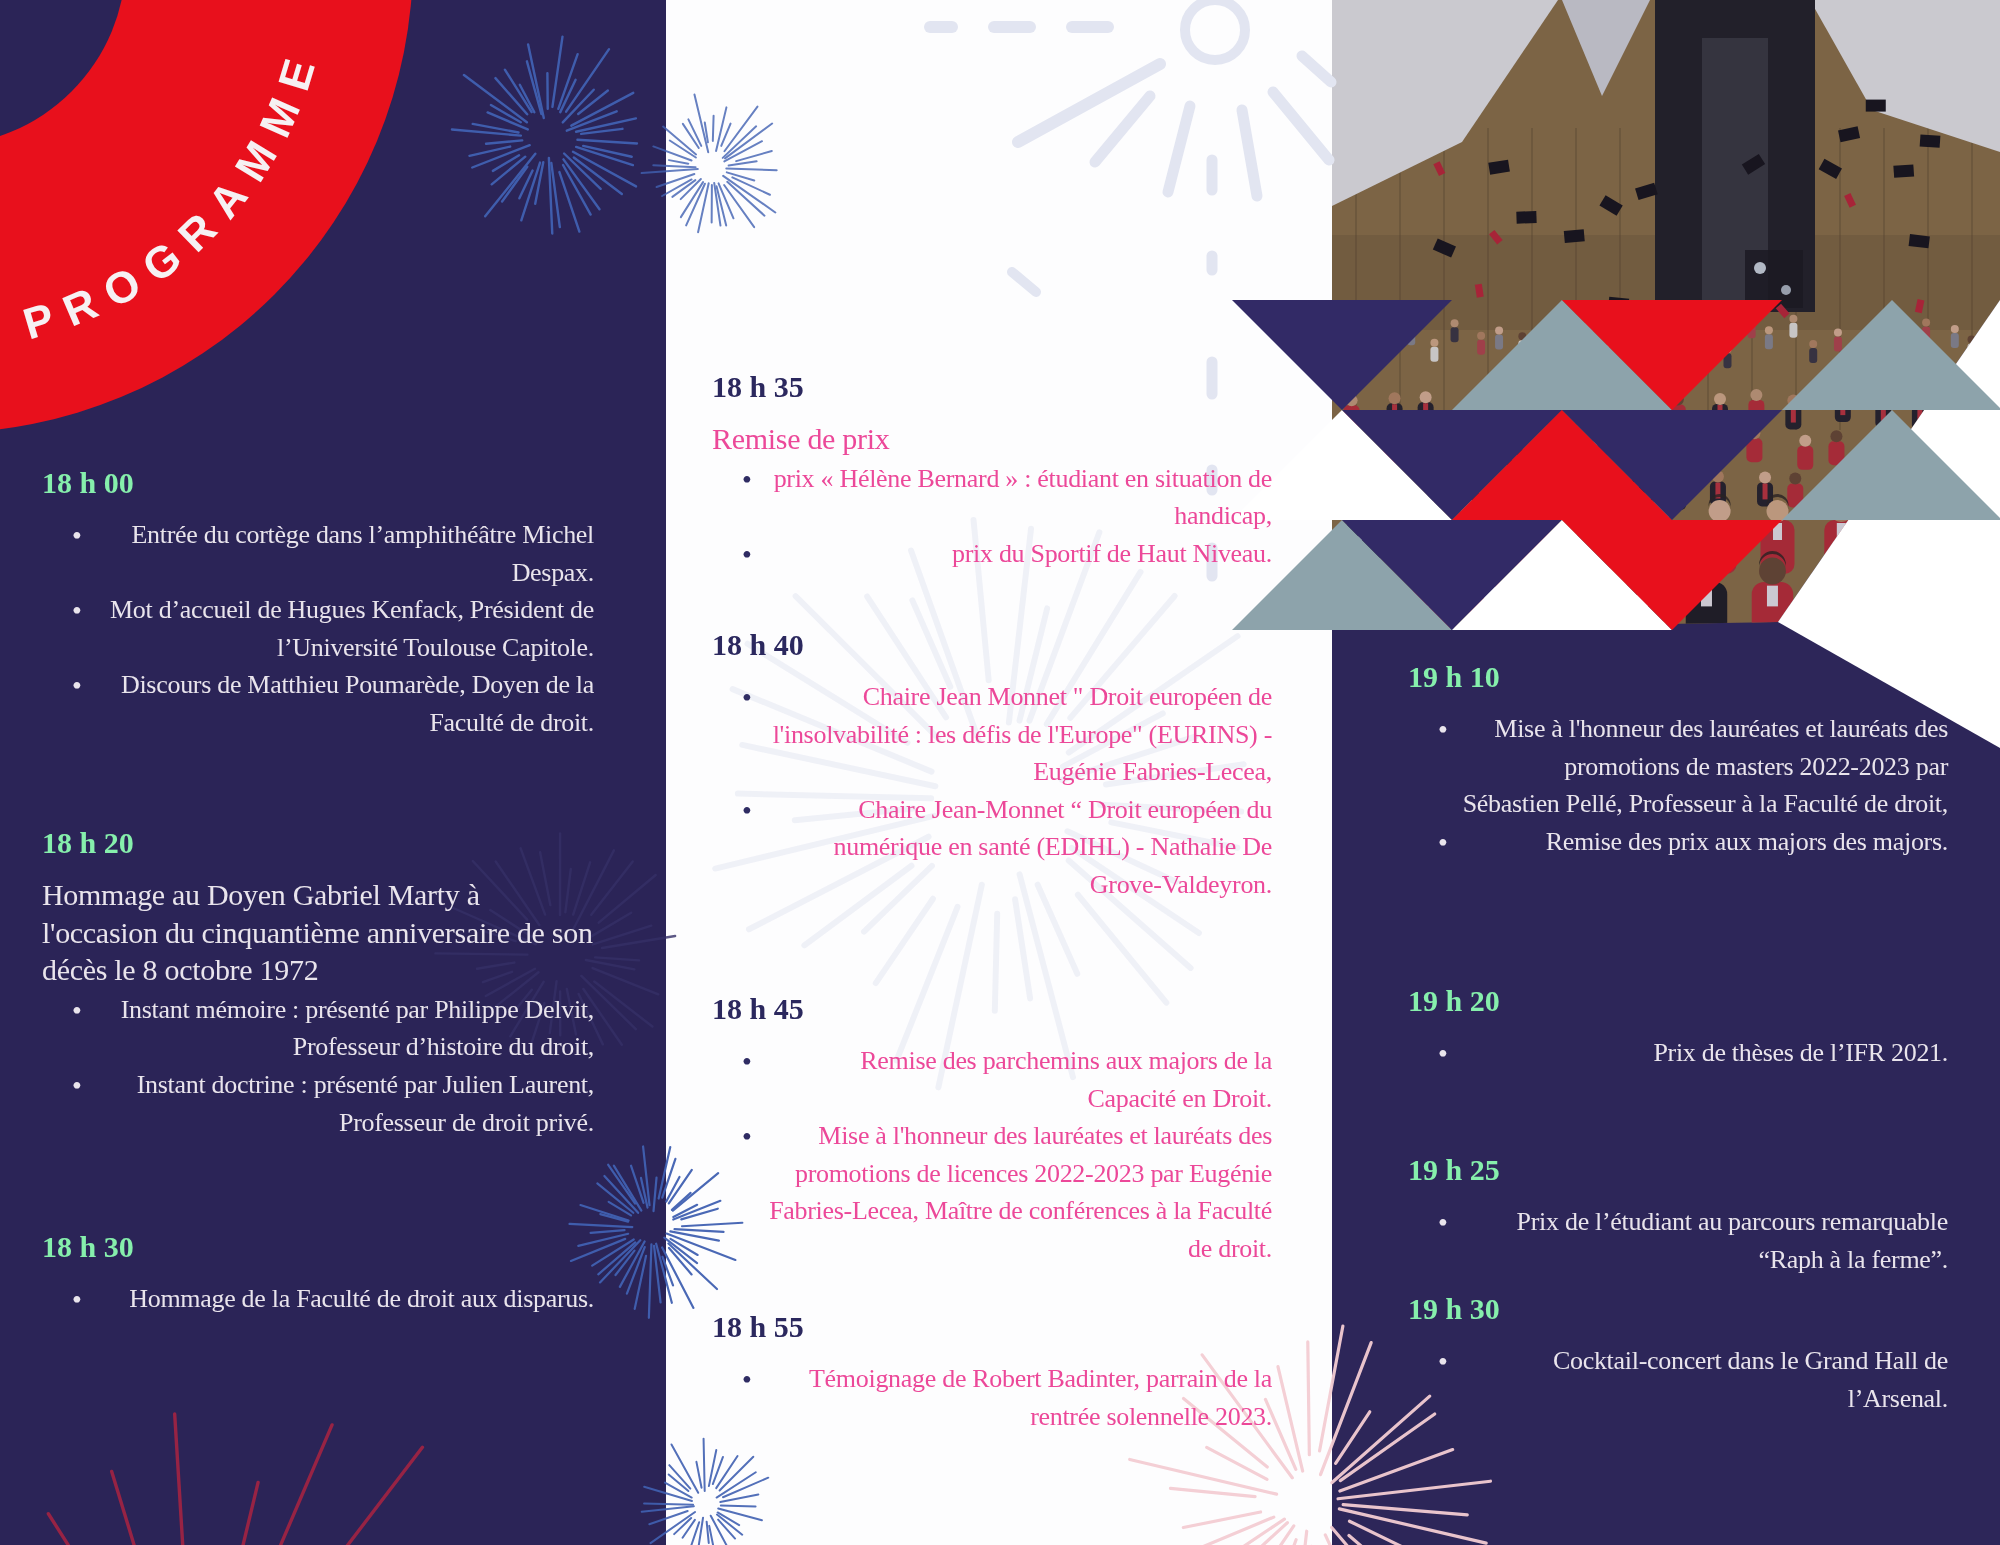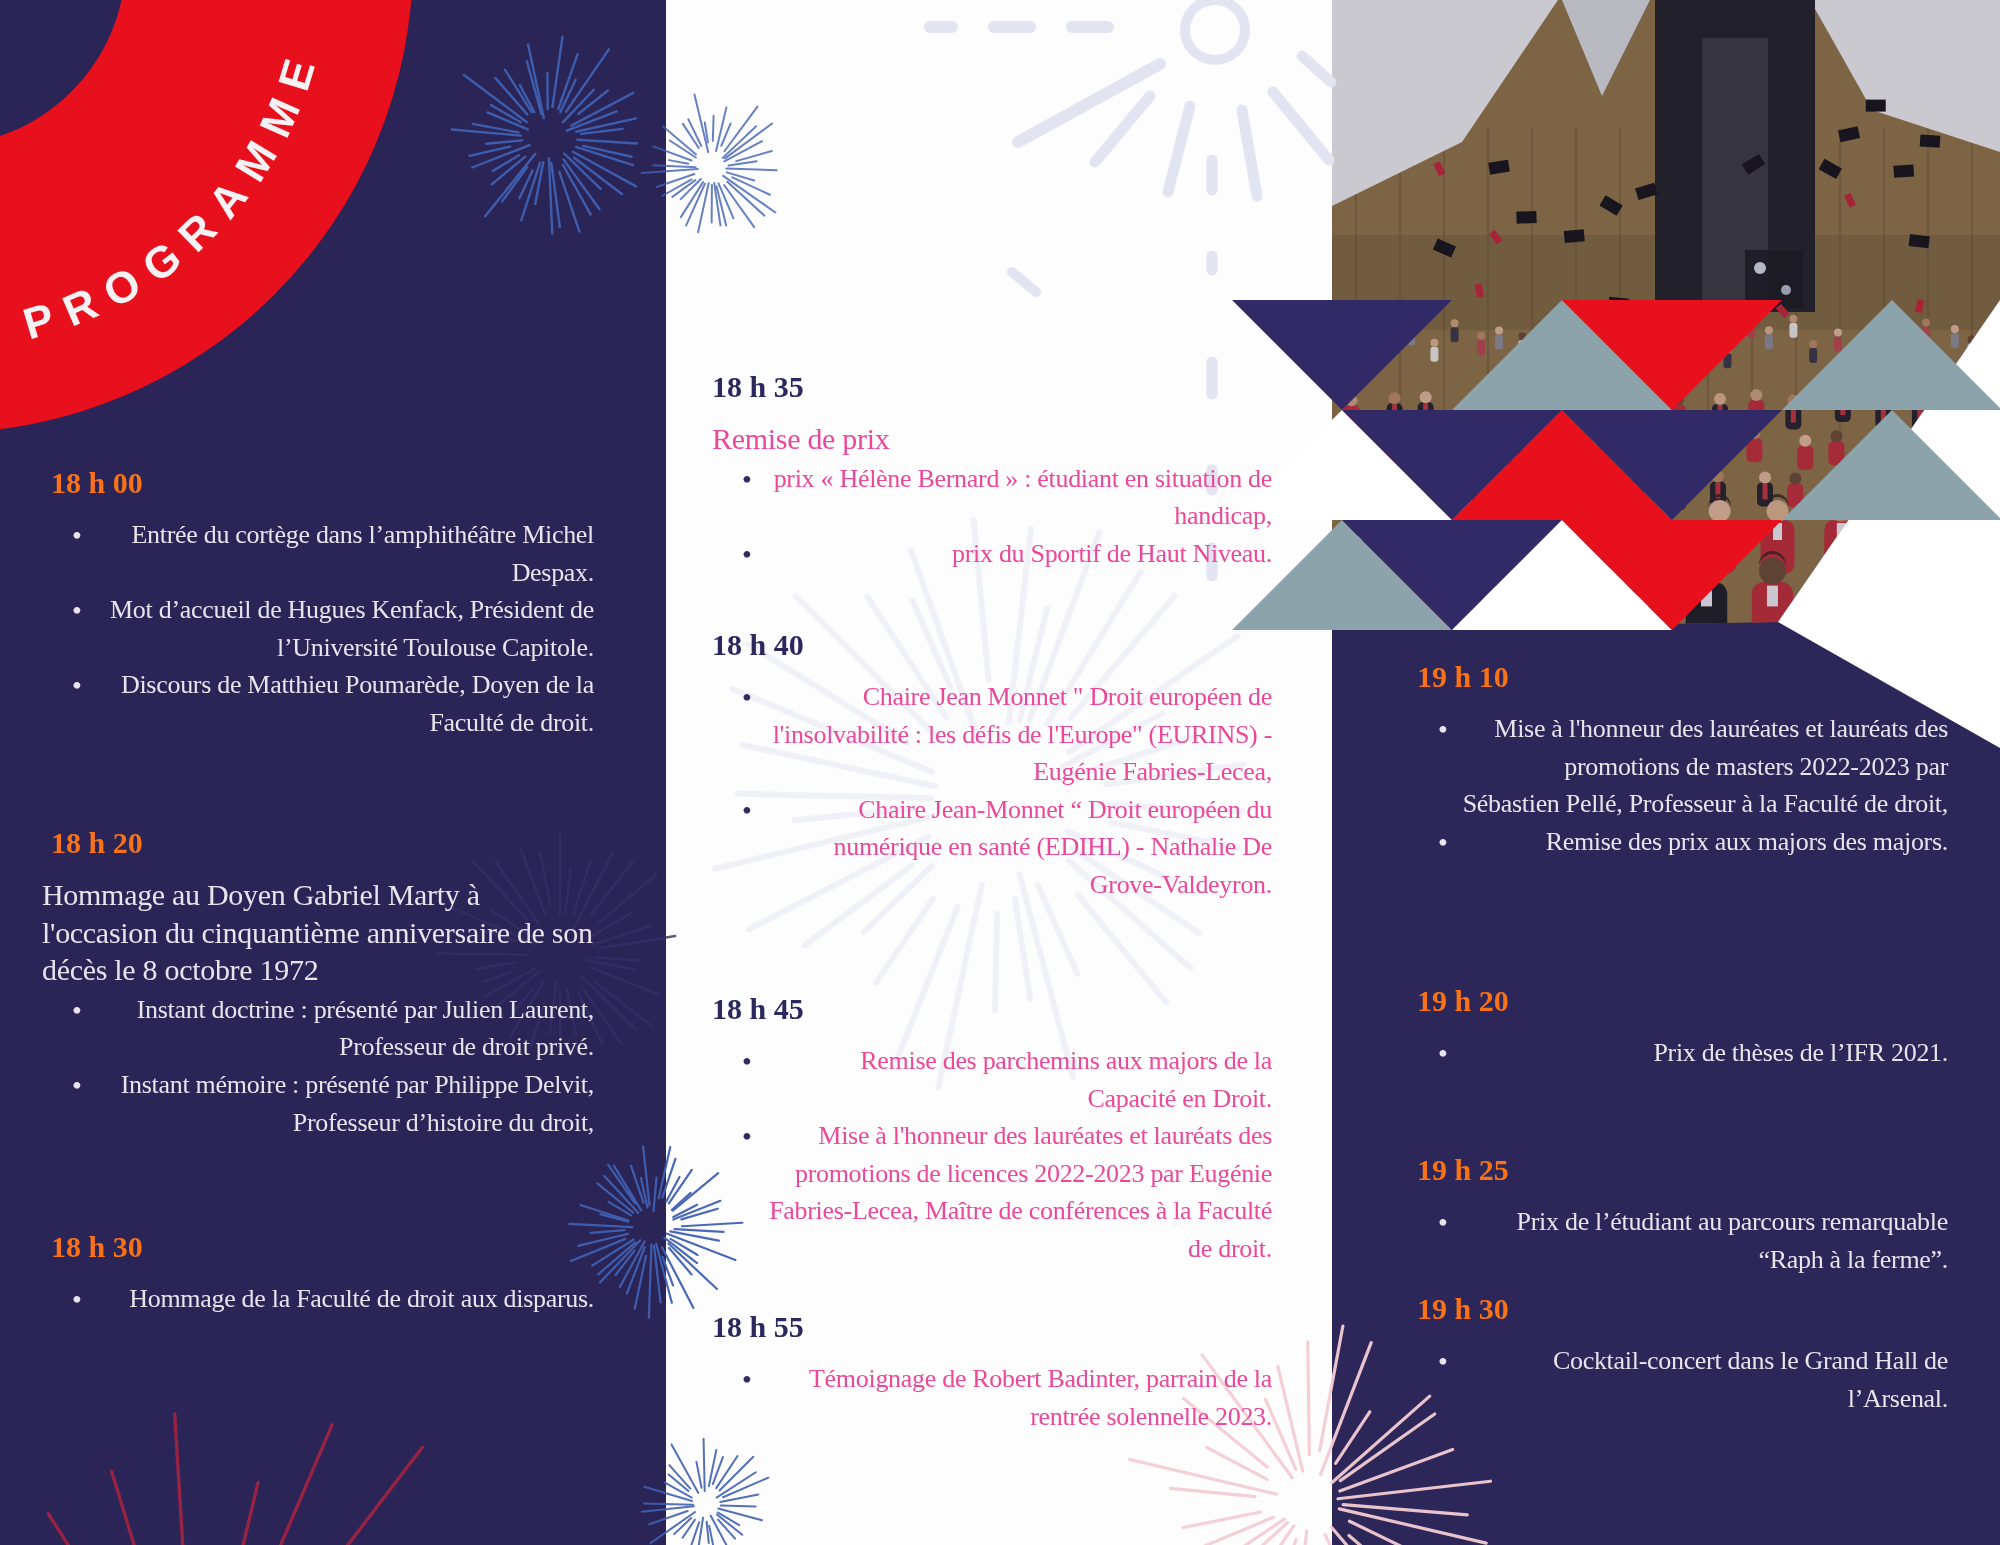--- a/index.html
+++ b/index.html
@@ -9,21 +9,21 @@
              background:#fdfdfe;z-index:1;}
   svg.art{position:absolute;left:0;top:0;z-index:2;}
   .sec{position:absolute;z-index:3;}
   .sec h2{font-family:"Liberation Serif",serif;font-weight:700;
           font-size:30px;line-height:50px;margin:0 0 8px 0;letter-spacing:0;}
   .sec p.intro{margin:0;font-size:30px;line-height:37.6px;letter-spacing:-0.3px;}
   .sec ul{margin:2px 0 0 0;padding:0 0 0 30px;list-style:none;}
   .sec li{position:relative;padding-left:24px;font-size:26px;line-height:37.6px;
           letter-spacing:-0.3px;text-align:right;}
   .sec li::before{content:"\2022";position:absolute;left:0;top:1px;font-size:28px;}
-  .sec.light h2{color:#f97316;margin-left:9px;}
+  .sec.light h2{color:#86efac;}
   .sec.light p.intro,.sec.light li{color:#e9e4ec;}
   .sec.light li::before{color:#e9e4ec;}
   .sec.dark h2{color:#2b285e;}
   .sec.dark p.intro,.sec.dark li{color:#ec4899;}
   .sec.dark li::before{color:#2f2c63;}
 </style>
 </head>
 <body>
 
 <div class="page">
@@ -706,22 +706,22 @@
         <li>Entrée du cortège dans l’amphithéâtre Michel Despax.</li>
         <li>Mot d’accueil de Hugues Kenfack, Président de l’Université Toulouse Capitole.</li>
         <li>Discours de Matthieu Poumarède, Doyen de la Faculté de droit.</li>
       </ul>
   </section>
 
   <section class="sec light" style="left:42px;top:818px;width:552px">
     <h2>18 h 20</h2>
     <p class="intro">Hommage au Doyen Gabriel Marty à l'occasion du cinquantième anniversaire de son décès le 8 octobre 1972</p>
     <ul>
+        <li>Instant mémoire : présenté par Philippe Delvit, Professeur d’histoire du droit,</li>
         <li>Instant doctrine : présenté par Julien Laurent, Professeur de droit privé.</li>
-        <li>Instant mémoire : présenté par Philippe Delvit, Professeur d’histoire du droit,</li>
       </ul>
   </section>
 
   <section class="sec light" style="left:42px;top:1222px;width:552px">
     <h2>18 h 30</h2>
     <ul>
         <li>Hommage de la Faculté de droit aux disparus.</li>
       </ul>
   </section>
 

